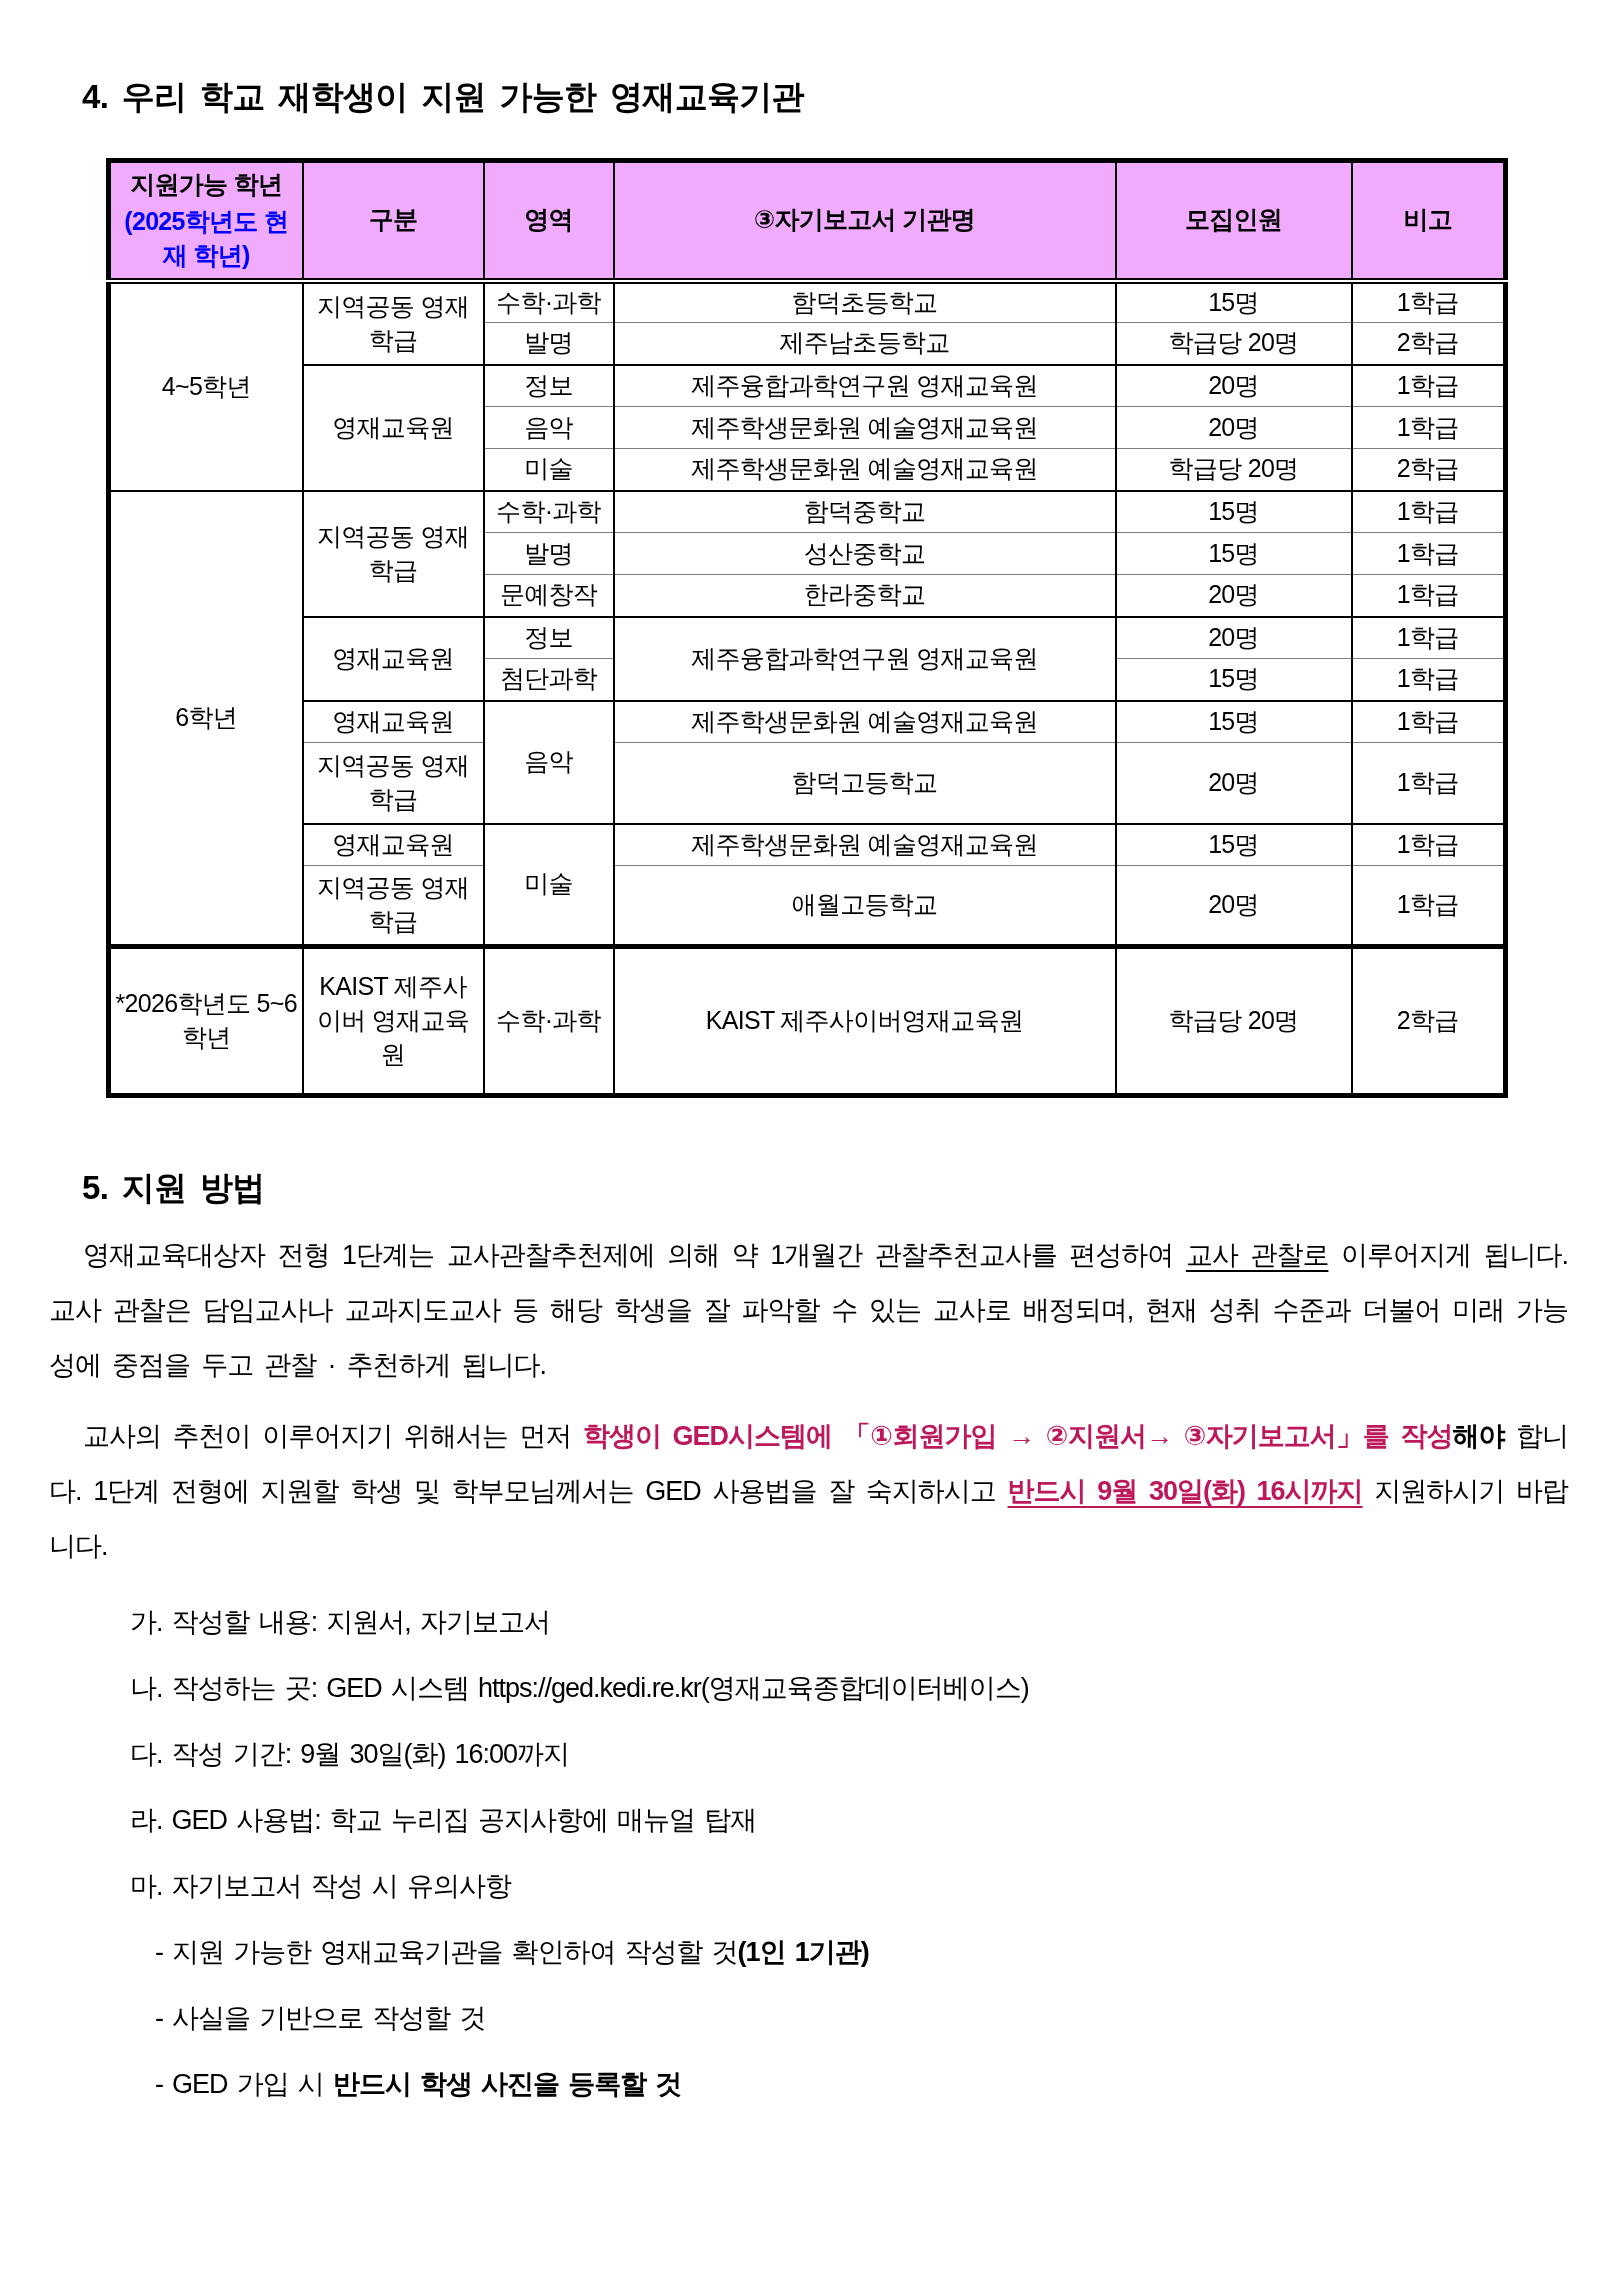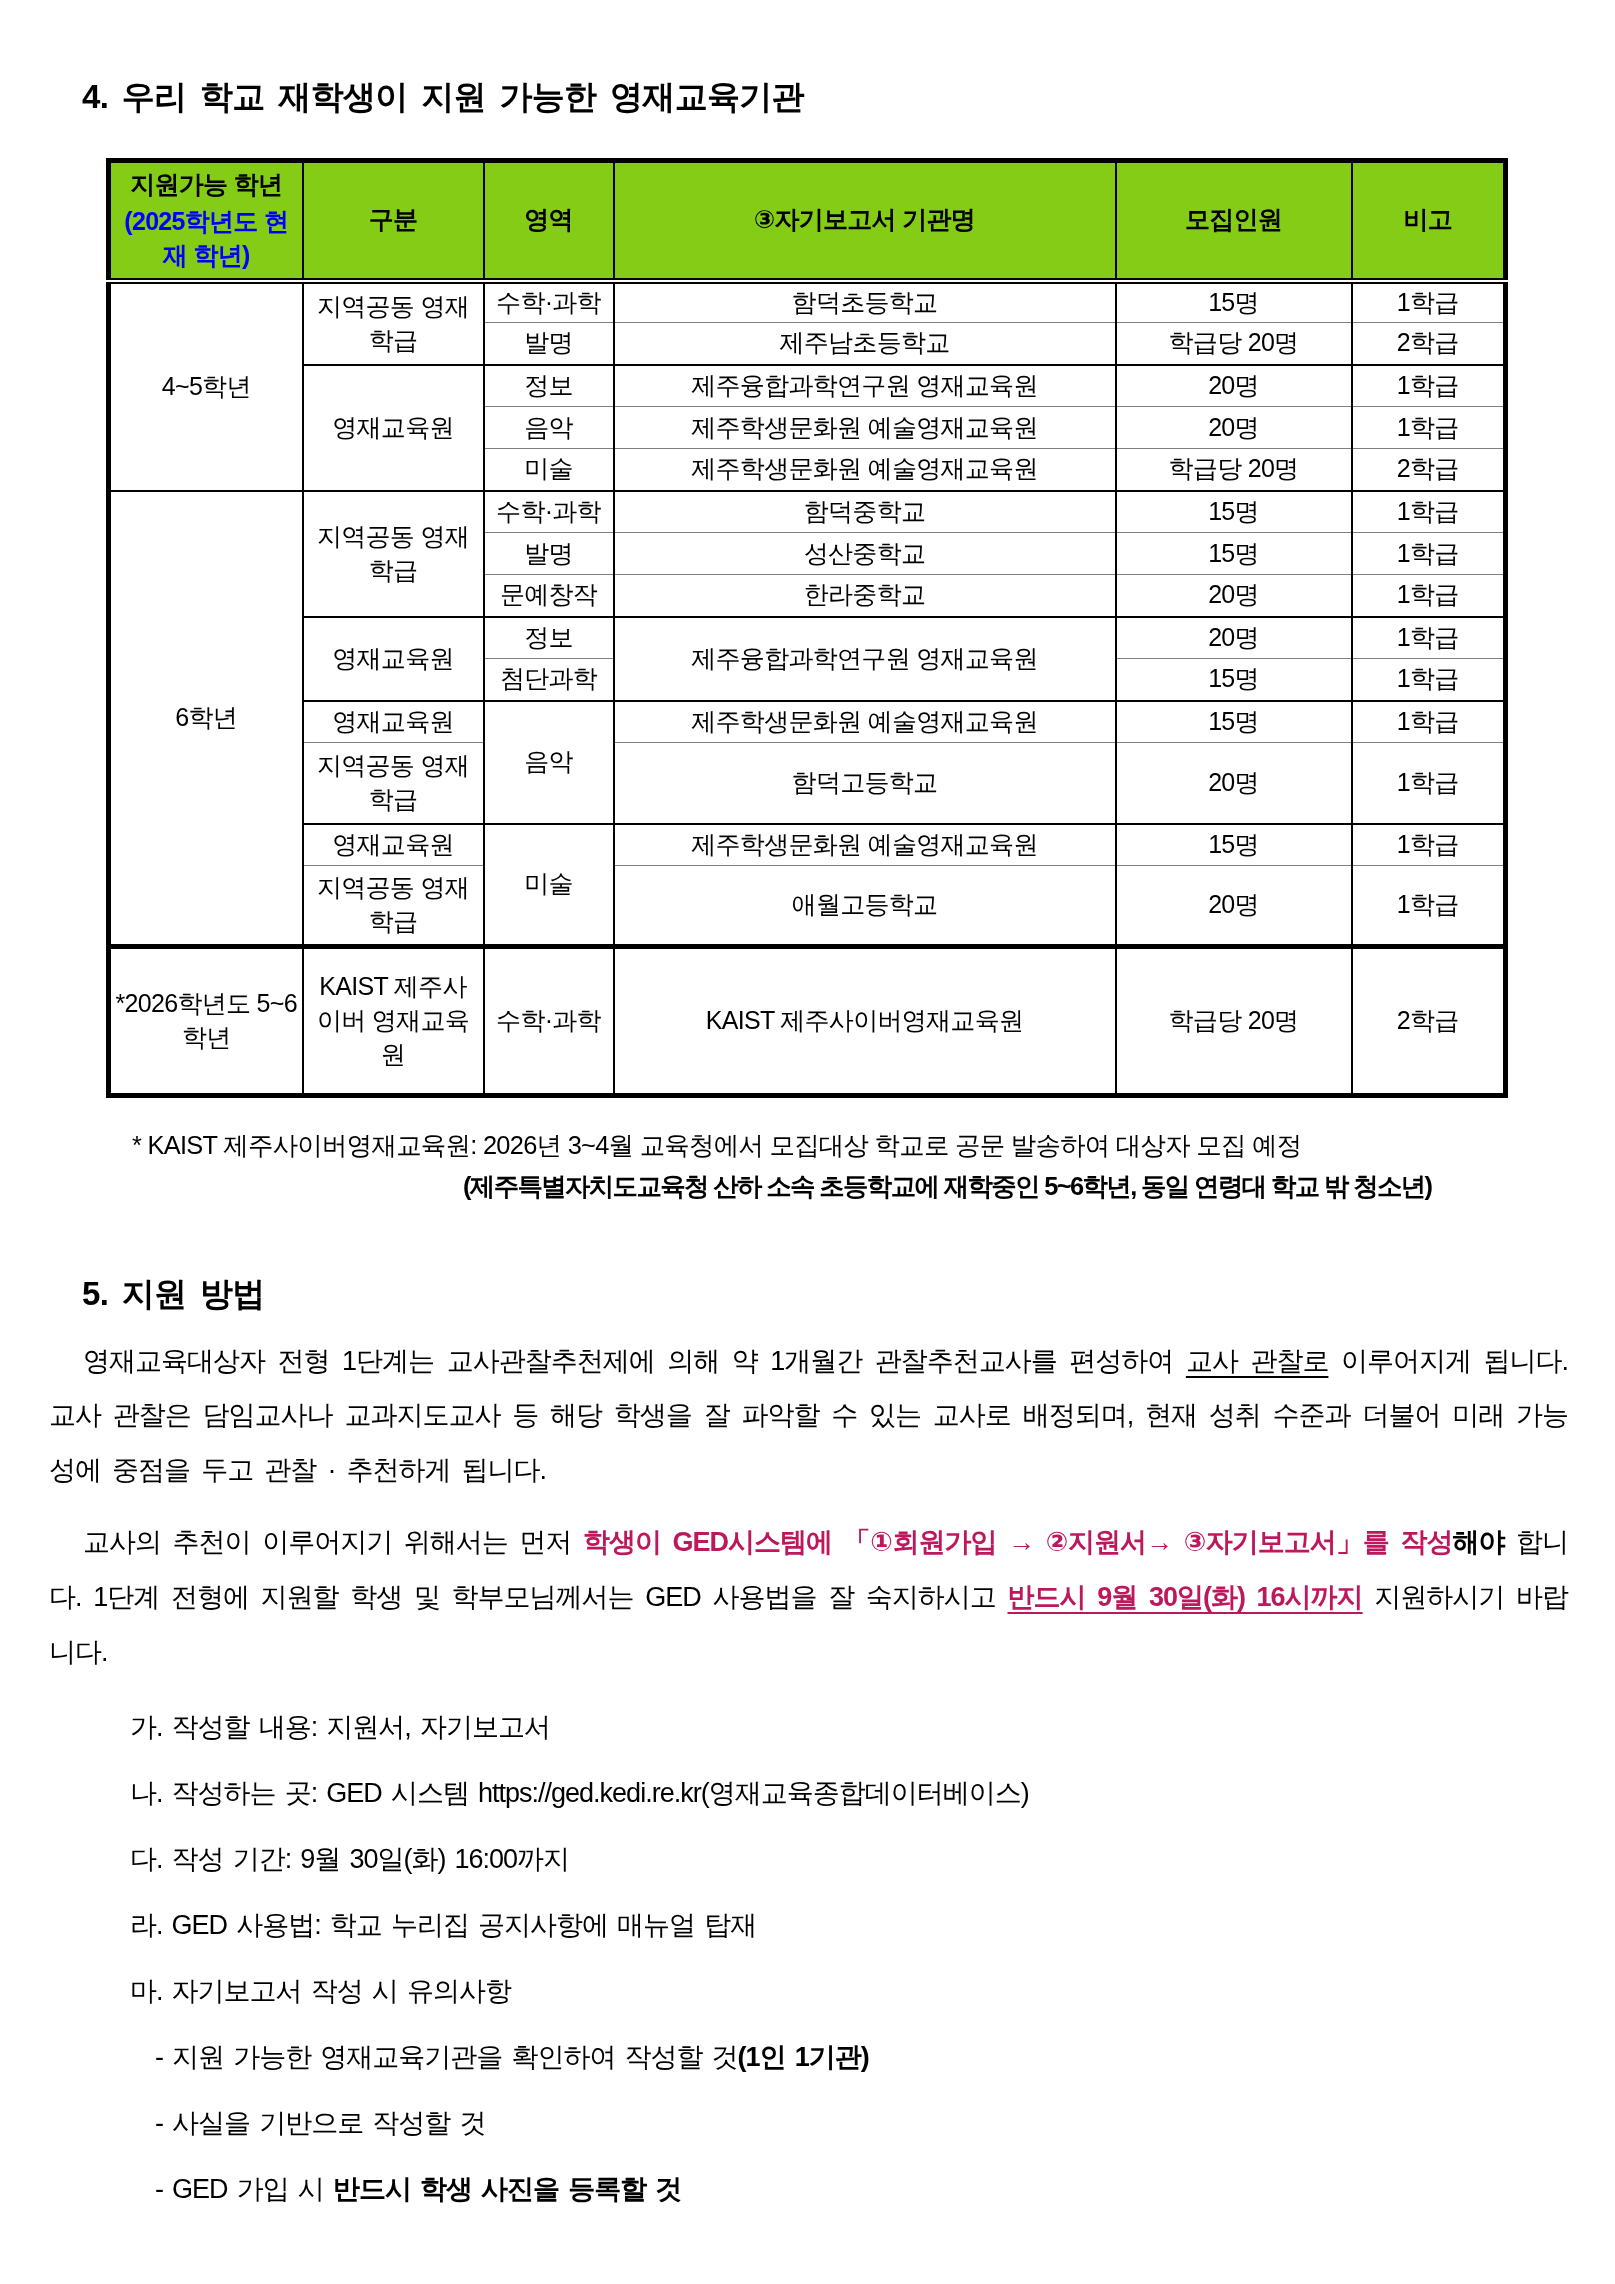--- a/index.html
+++ b/index.html
@@ -20,21 +20,21 @@
     border-collapse:collapse;table-layout:fixed;
     margin:38px 0 0 57px;border:5.2px solid #000;
   }
   .program-table th,.program-table td{
     border-left:2px solid #000;
     padding:1.3px 3.9px;text-align:center;vertical-align:middle;
     font-size:25px;letter-spacing:-0.7px;line-height:1.35;
     overflow:hidden;
   }
   .program-table thead th{
-    background:#84cc16;border-bottom:6.5px double #000;
+    background:#f0abfc;border-bottom:6.5px double #000;
     font-weight:bold;height:112px;
   }
   .hl2{color:#0000ff;margin-top:3.9px;}
   tr.r-std{height:42px;}
   tr.r-tall{height:81px;}
   tr.r-kaist{height:149px;}
   tr.g > td{border-top:1.3px solid #7f7f7f;}
   tr.b > td{border-top:2px solid #000;}
   tr.t > td{border-top:5.9px solid #000;}
   td.nw{white-space:nowrap;}
@@ -183,24 +183,20 @@
         <td>*2026학년도 5~6학년</td>
         <td>KAIST 제주사이버 영재교육원</td>
         <td class="nw">수학·과학</td>
         <td>KAIST 제주사이버영재교육원</td>
         <td>학급당 20명</td>
         <td>2학급</td>
       </tr>
     </tbody>
   </table>
 
-  <div class="footnote">
-    <div>* KAIST 제주사이버영재교육원: 2026년 3~4월 교육청에서 모집대상 학교로 공문 발송하여 대상자 모집 예정</div>
-    <div class="l2">(제주특별자치도교육청 산하 소속 초등학교에 재학중인 5~6학년, 동일 연령대 학교 밖 청소년)</div>
-  </div>
 
   <div class="sec5">
     <div class="sec-title">5. 지원 방법</div>
 
     <div class="para"><span>영재교육대상자 전형 1단계는 교사관찰추천제에 의해 약 1개월간 관찰추천교사를 편성하여 </span><span class="ul">교사 관찰로</span><span> 이루어지게 됩니다. 교사 관찰은 담임교사나 교과지도교사 등 해당 학생을 잘 파악할 수 있는 교사로 배정되며, 현재 성취 수준과 더불어 미래 가능성에 중점을 두고 관찰 · 추천하게 됩니다.</span></div>
 
     <div class="para"><span>교사의 추천이 이루어지기 위해서는 먼저 </span><span class="blue bd">학생이 GED시스템에 「①회원가입 → ②지원서→ ③자기보고서」를 작성</span><span class="bd">해야</span><span> 합니다. 1단계 전형에 지원할 학생 및 학부모님께서는 GED 사용법을 잘 숙지하시고 </span><span class="blue bd ul">반드시 9월 30일(화) 16시까지</span><span> 지원하시기 바랍니다.</span></div>
 
     <div class="item">가. 작성할 내용: 지원서, 자기보고서</div>
     <div class="item">나. 작성하는 곳: GED 시스템 https://ged.kedi.re.kr(영재교육종합데이터베이스)</div>

